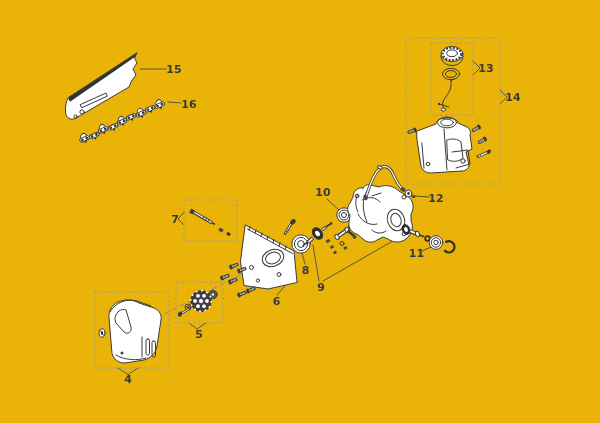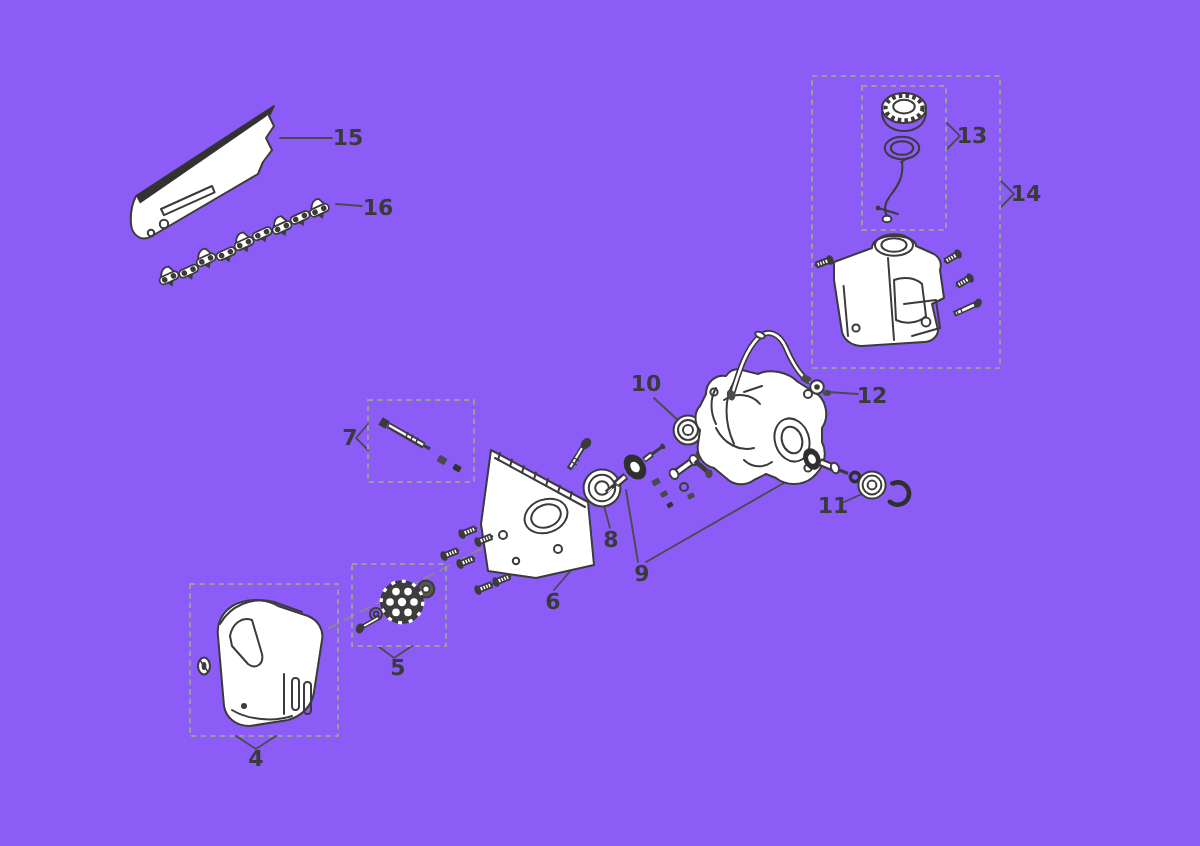--- a/index.html
+++ b/index.html
@@ -1,16 +1,16 @@
 <!DOCTYPE html>
 <html><head>
 <meta charset="utf-8">
 <style>
   html,body{margin:0;padding:0;background:#ffffff;}
-  .stage{position:relative;width:600px;height:423px;background:#8b5cf6;overflow:hidden;
+  .stage{position:relative;width:600px;height:423px;background:#eab308;overflow:hidden;
          font-family:"DejaVu Sans", sans-serif;}
   svg{position:absolute;left:0;top:0;}
   .ln{stroke:#3b3b3b;fill:none;stroke-width:1;stroke-linejoin:round;stroke-linecap:round;}
   .fillw{fill:#ffffff;}
   .dark{fill:#323232;stroke:none;}
   .leader{stroke:#4a4a4a;stroke-width:0.9;fill:none;stroke-linecap:round;}
   .gbox{fill:none;stroke:#9c9c9c;stroke-width:1;stroke-dasharray:2.6 2.2;}
   .axis{stroke:#8a8a8a;stroke-width:0.9;fill:none;stroke-dasharray:6 3;}
   .callout{font-size:11px;font-weight:bold;fill:#3a3a3a;}
 </style>

